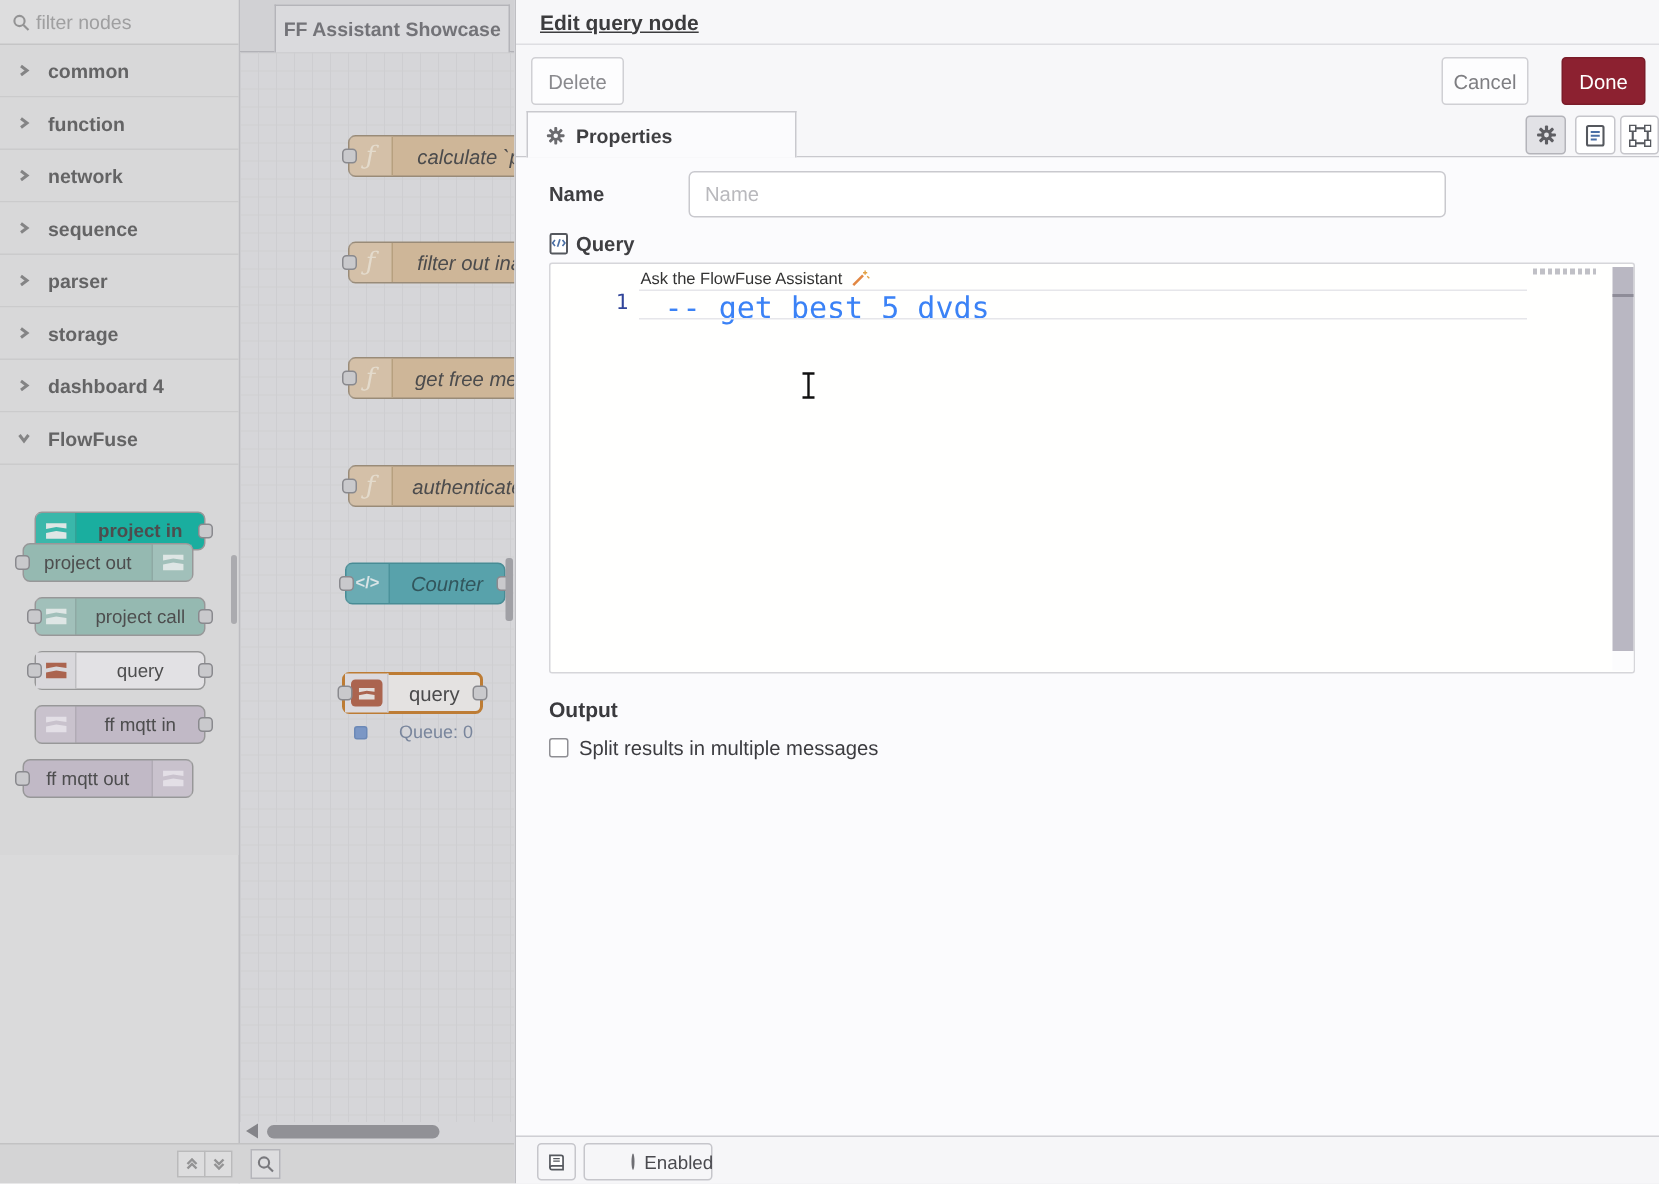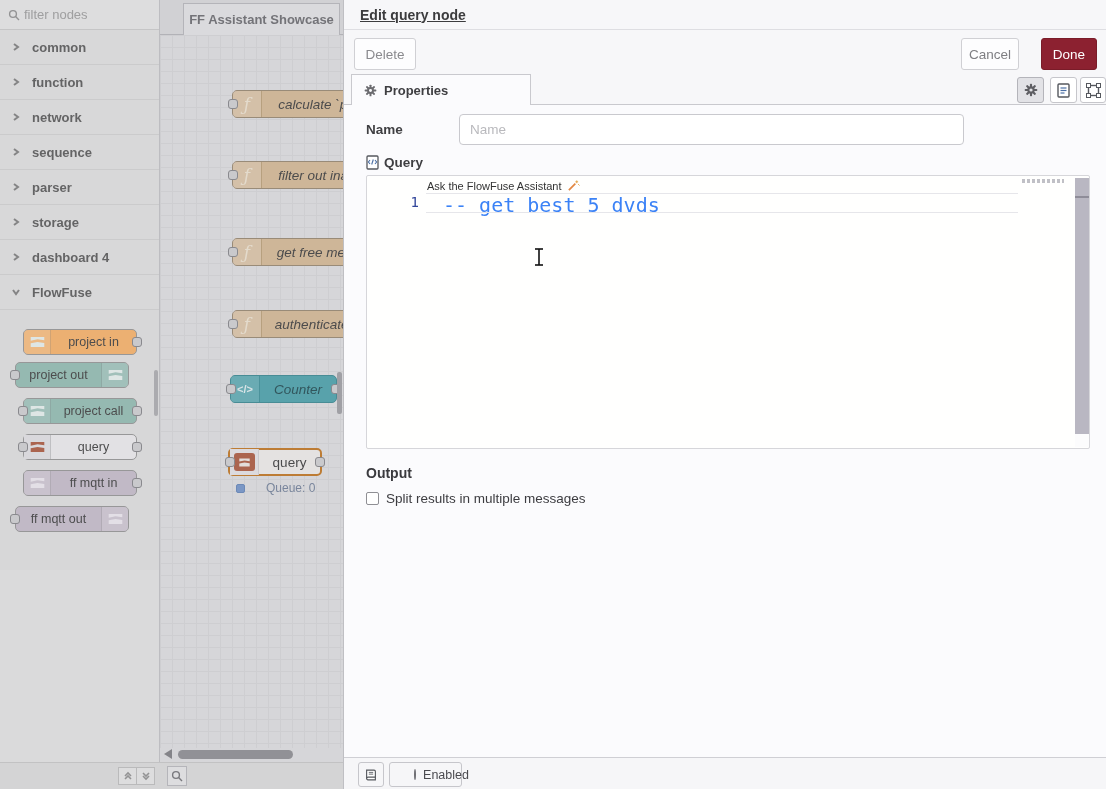--- a/index.html
+++ b/index.html
@@ -151,21 +151,21 @@
   </div>
   <div class="pal-cat">
     <svg class="chev" viewBox="0 0 8 8">
         <polyline points="1,2 4,6 7,2"></polyline>
       </svg>
     <span>FlowFuse</span>
   </div>
 
   <div class="ff-body">
 
-    <div class="pal-node" style="left:23px; top:19px; background:#fdba74;">
+    <div class="pal-node" style="left:23px; top:31px; background:#14b8a6;font-weight:bold;">
       <div class="pal-icon icon-sep-r" style="background:rgba(255,255,255,0.15);">
         <svg class="ff-logo" viewBox="0 0 20 16">
             <g fill="#eef6f4">
               <path d="M2 2h16v4l-8-1.2L2 6.5z"></path>
               <path d="M2 9.5L10 8l8 1.2V14H2z"></path>
             </g>
           </svg>
       </div>
       <span class="lbl">project in</span>
       <span class="pstub r"></span>
@@ -435,21 +435,21 @@
 
   <div class="tray-footer">
     <div class="tf-btn" style="left:14px; width:26px;">
       <svg width="14" height="14" viewBox="0 0 16 16">
           <path d="M3 2.5h8.5a1.5 1.5 0 0 1 1.5 1.5v9.5H4.5A1.5 1.5 0 0 1 3 12V2.5z" fill="#fff" stroke="#55585e" stroke-width="1.3"></path>
           <path d="M3 12a1.5 1.5 0 0 1 1.5-1.5H13" fill="none" stroke="#55585e" stroke-width="1.3"></path>
           <line x1="5.5" y1="5" x2="10.5" y2="5" stroke="#55585e" stroke-width="1"></line>
           <line x1="5.5" y1="7" x2="10.5" y2="7" stroke="#55585e" stroke-width="1"></line>
         </svg>
     </div>
-    <div class="tf-btn" style="left:45px; width:73px;padding-left:32px;">
+    <div class="tf-btn" style="left:45px; width:86px;padding-left:32px;">
       <span class="ecircle"></span>
       <span>Enabled</span>
     </div>
   </div>
 </div>
 
 <svg class="abs ibeam" viewBox="0 0 12 20">
   <line x1="2" y1="2" x2="10" y2="2"></line>
     <line x1="6" y1="2" x2="6" y2="18"></line>
     <line x1="2" y1="18" x2="10" y2="18"></line>

